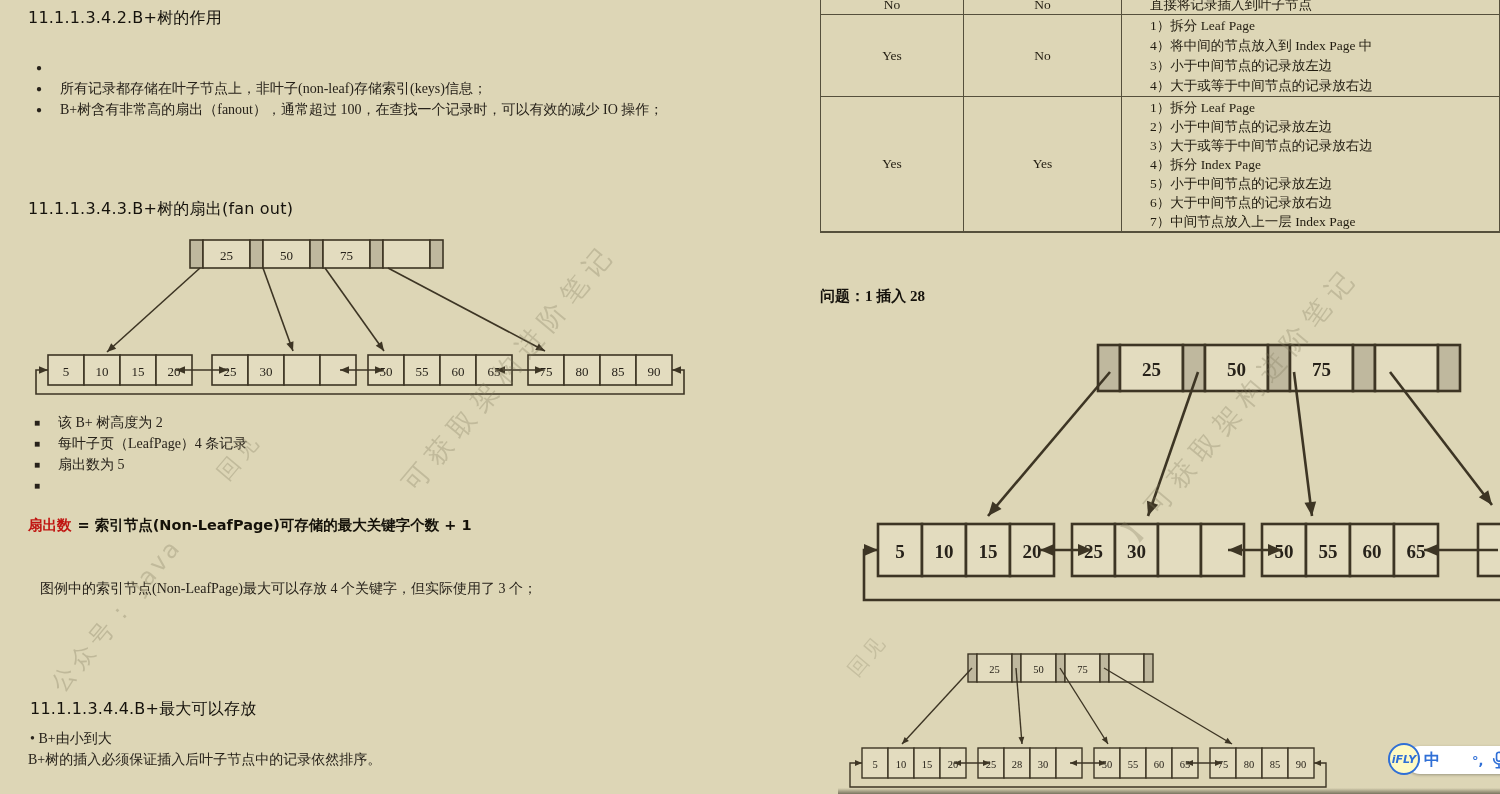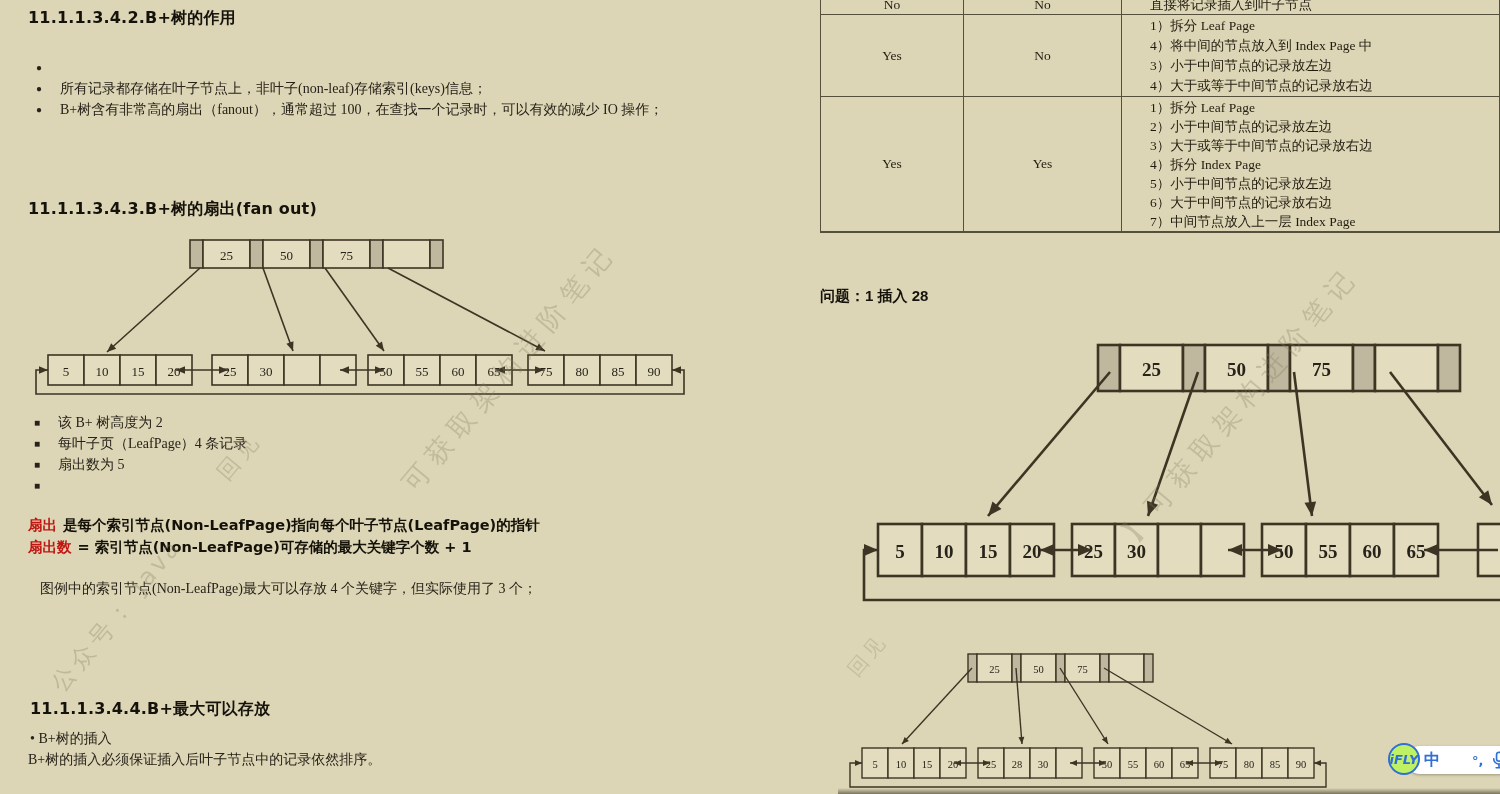--- a/index.html
+++ b/index.html
@@ -2,55 +2,55 @@
 <html><head>
 <meta charset="utf-8">
 <style>
   html,body{margin:0;padding:0;}
   body{
     width:1500px;height:794px;position:relative;overflow:hidden;
     background:#ddd6b6;color:#27221a;
     font-family:"Liberation Serif",serif;
   }
   .abs{position:absolute;}
-  .h{font-family:"DejaVu Sans",sans-serif;font-weight:bold;font-size:16px;color:#15120c;letter-spacing:.2px;}
+  .h{font-family:"DejaVu Sans",sans-serif;font-weight:normal;font-size:16px;color:#15120c;letter-spacing:.2px;}
   .li{display:flex;line-height:21px;font-size:14px;}
   .li .dot{width:24px;font-size:10px;flex:0 0 24px;}
   .li .sq{width:24px;font-size:10px;flex:0 0 24px;}
   #purpose-list{left:36px;top:57px;width:648px;}
   #facts-list{left:34px;top:412px;width:660px;}
   #defs{left:28px;top:514px;font-family:"DejaVu Sans",sans-serif;font-weight:bold;font-size:14.5px;line-height:22px;color:#141109;}
   #defs .red{color:#c01511;margin-right:6px;}
   #fanout-note{left:40px;top:580px;font-size:14px;}
   #insert-line1{left:30px;top:730px;font-size:14px;}
   #insert-line2{left:28px;top:751px;font-size:14px;}
-  #question-line{left:820px;top:287px;font-family:Liberation Sans, sans-serif;font-weight:bold;font-size:15px;color:#15120c;}
+  #question-line{left:820px;top:287px;font-family:Liberation Serif, serif;font-weight:bold;font-size:15px;color:#15120c;}
 
   
   #split-table{left:820px;top:-5px;width:678px;border-left:1.5px solid #55503c;border-right:1.5px solid #55503c;border-bottom:2px solid #55503c;font-size:13.5px;color:#211c10;}
   .trow{display:grid;grid-template-columns:142px 158px 1fr;border-bottom:1.5px solid #55503c;}
   .trow:last-child{border-bottom:none;}
   .tc{display:flex;align-items:center;justify-content:center;}
   .tc.c2{border-left:1.5px solid #55503c;}
   .tc.c3{border-left:1.5px solid #55503c;flex-direction:column;align-items:flex-start;justify-content:center;padding-left:28px;}
   .trow.r2 .c3 div{line-height:20px;}
   .trow.r3 .c3 div{line-height:19px;}
 
   svg.diag{position:absolute;left:0;top:0;pointer-events:none;z-index:3;}
   .wm{position:absolute;z-index:5;font-family:"DejaVu Sans",sans-serif;color:#827c5f;transform-origin:0 50%;pointer-events:none;white-space:nowrap;}
 
   #bottom-shadow{left:838px;top:788px;width:662px;height:6px;z-index:6;
     background:linear-gradient(to bottom,rgba(50,45,30,0),rgba(40,36,24,.55));}
 
   
   #ime{left:1388px;top:742px;z-index:10;height:36px;}
   #ime-logo{position:absolute;left:0;top:1px;width:32px;height:32px;border-radius:50%;
-    background:#bef264;border:2.5px solid #2f6fd6;box-sizing:border-box;z-index:2;
+    background:#fef9c3;border:2.5px solid #2f6fd6;box-sizing:border-box;z-index:2;
     display:flex;align-items:center;justify-content:center;
-    font-family:"DejaVu Sans",sans-serif;font-weight:bold;font-style:italic;font-size:13px;color:#2f6fd6;}
+    font-family:"DejaVu Sans",sans-serif;font-weight:bold;font-style:italic;font-size:11px;color:#2f6fd6;}
   #ime-bar{position:absolute;left:18px;top:4px;width:120px;height:28px;background:#fff;
     border-radius:14px 0 0 14px;box-shadow:0 1px 3px rgba(0,0,0,.3);
     display:flex;align-items:center;gap:7px;padding-left:18px;box-sizing:border-box;}
   .ime-item{color:#2f6fd6;font-family:"DejaVu Sans",sans-serif;font-weight:bold;font-size:16px;line-height:1;cursor:pointer;display:flex;align-items:center;}
 </style>
 </head>
 <body>
 
 <div class="abs h" style="left:28px;top:8px">11.1.1.3.4.2.B+树的作用</div>
 <div class="abs" id="purpose-list">
@@ -79,27 +79,26 @@
     </div>
     <div class="li">
       <span class="sq">■</span>
       <span>扇出数为 5</span>
     </div>
     <div class="li">
       <span class="sq">■</span>
     </div>
   </div>
 <div class="abs" id="defs">
-    <div><span class="red">扇出</span><span>是每个索引节点(Non-LeafPage)指向每个叶子节点(LeafPage)的指针</span></div>
     <div><span class="red">扇出数</span><span>=  索引节点(Non-LeafPage)可存储的最大关键字个数  + 1</span></div>
   </div>
 <div class="abs" id="fanout-note">图例中的索引节点(Non-LeafPage)最大可以存放 4 个关键字，但实际使用了 3 个；</div>
 
 <div class="abs h" style="left:30px;top:699px">11.1.1.3.4.4.B+最大可以存放</div>
-<div class="abs" id="insert-line1">• B+树的插入</div>
+<div class="abs" id="insert-line1">• B+由小到大</div>
 <div class="abs" id="insert-line2">B+树的插入必须保证插入后叶子节点中的记录依然排序。</div>
 
 <div class="abs" id="split-table">
     <div class="trow r1" style="height: 19px;">
       <div class="tc c1">No</div>
       <div class="tc c2">No</div>
       <div class="tc c3">
         <div>直接将记录插入到叶子节点</div>
       </div>
     </div>

